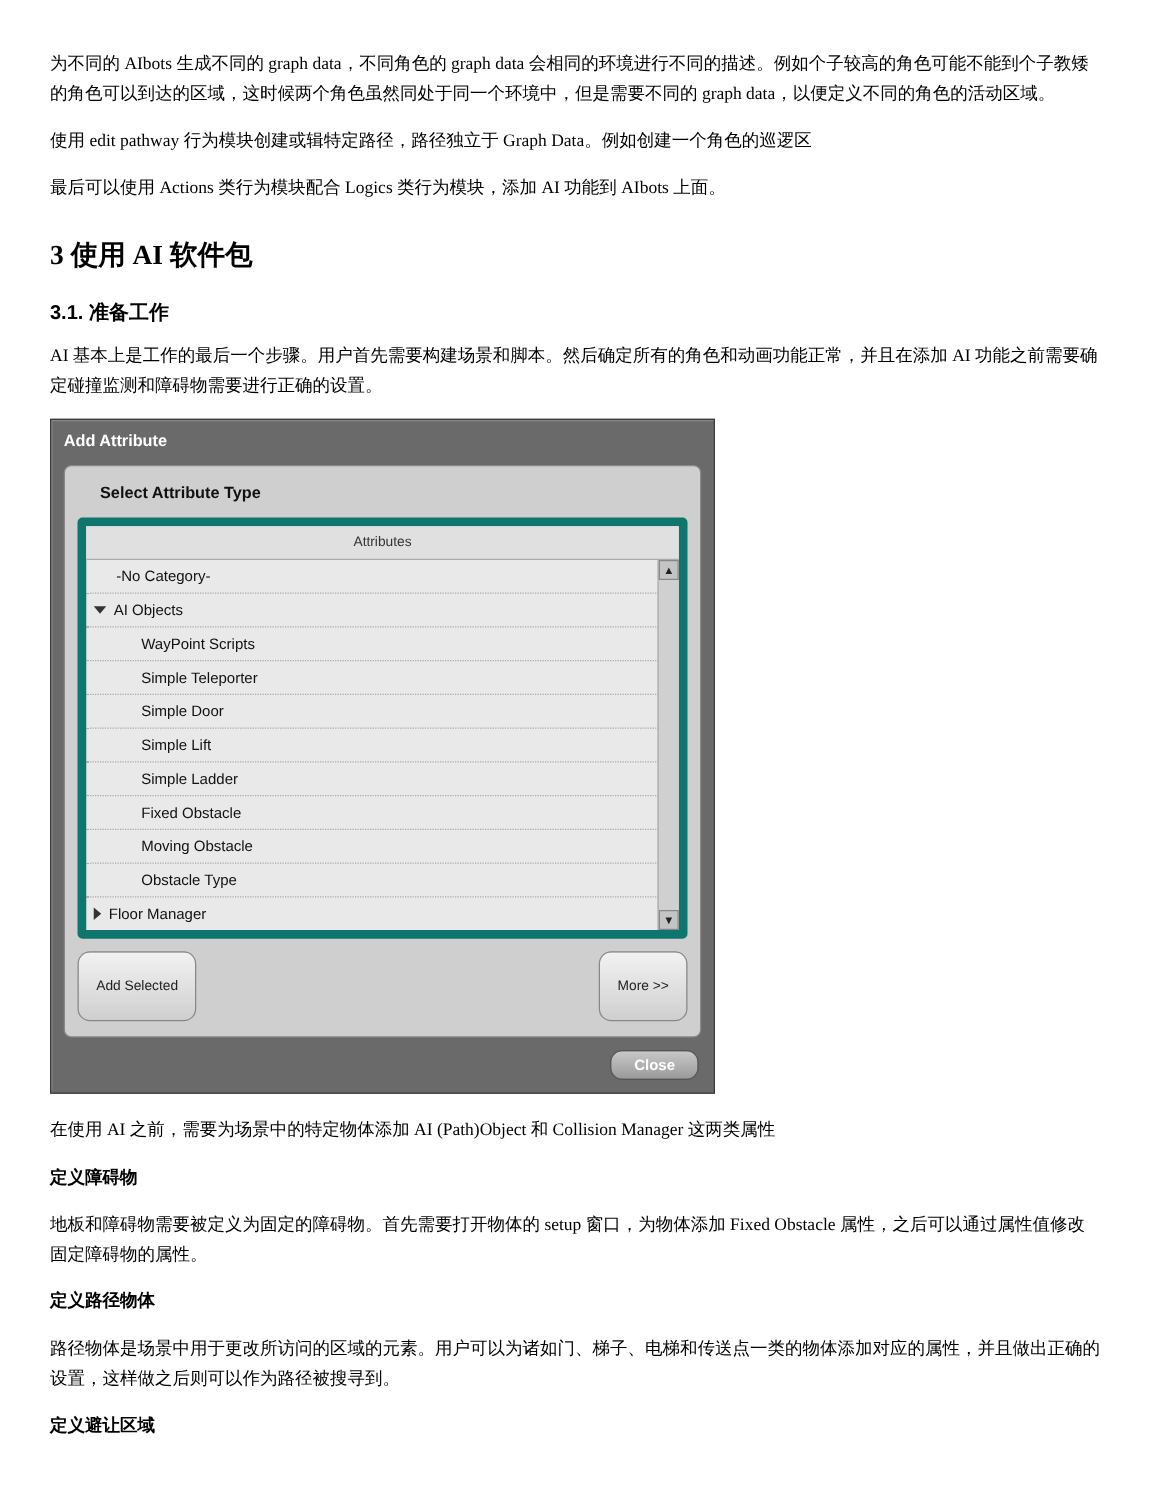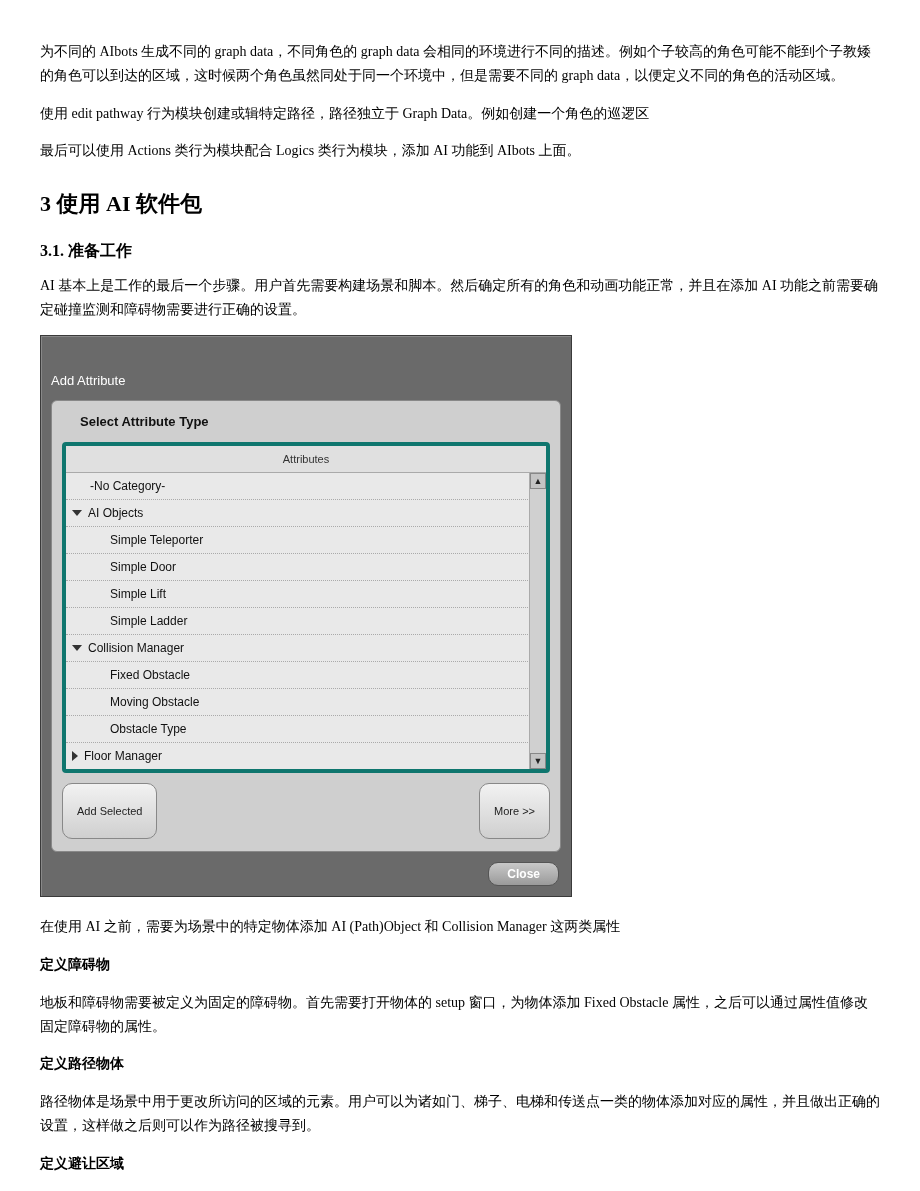--- a/index.html
+++ b/index.html
@@ -14,59 +14,58 @@
     box-sizing: border-box;
   }
   p { margin: 0 0 14px 0; }
   h2.section {
     font-family: "Times New Roman", "SimSun", serif;
     font-weight: bold;
     font-size: 22px;
     margin: 22px 0 8px 0;
   }
   h3.subsection {
-    font-family: Liberation Serif, serif;
+    font-family: Liberation Sans, sans-serif;
     font-weight: bold;
     font-size: 16px;
     margin: 14px 0 10px 0;
   }
   .bold { font-weight: bold; }
 
   
   .dialog-wrap {
     width: 530px;
     background: #6a6a6a;
     border: 1px solid #3a3a3a;
     margin: 6px 0 18px 0;
     font-family: Arial, sans-serif;
     font-size: 12px;
     box-shadow: inset 1px 1px 0 #888;
   }
   .dialog-title {
     color: #fff;
-    font-weight: normal;
+    font-weight: bold;
     font-size: 13px;
     padding: 6px 27px 8px 10px;
-    margin-top: 28px;
   }
   .panel {
     margin: 0 10px 10px 10px;
     background: #cfcfcf;
     border: 1px solid #888;
     border-radius: 6px;
     padding: 10px 10px 12px 10px;
   }
   .panel-title {
     font-weight: bold;
     font-size: 13px;
     color: #111;
     margin: 0 0 8px 18px;
   }
   .list-outer {
-    border: 4px solid #0f766e;
+    border: 7px solid #0f766e;
     border-radius: 4px;
     background: #e9e9e9;
     position: relative;
   }
   .list-header {
     text-align: center;
     font-size: 11px;
     color: #333;
     padding: 4px 0;
     border-bottom: 1px solid #aaa;
@@ -188,34 +187,33 @@
         </div>
 
       <div class="row indent-1">
             <span>-No Category-</span>
           </div>
           <div class="row">
             <span class="tri tri-down"></span>
             <span>AI Objects</span>
           </div>
           <div class="row indent-2">
+            <span>WayPoint Scripts</span>
+          </div>
+          <div class="row indent-2">
             <span>Simple Teleporter</span>
           </div>
           <div class="row indent-2">
             <span>Simple Door</span>
           </div>
           <div class="row indent-2">
             <span>Simple Lift</span>
           </div>
           <div class="row indent-2">
             <span>Simple Ladder</span>
-          </div>
-          <div class="row">
-            <span class="tri tri-down"></span>
-            <span>Collision Manager</span>
           </div>
           <div class="row indent-2">
             <span>Fixed Obstacle</span>
           </div>
           <div class="row indent-2">
             <span>Moving Obstacle</span>
           </div>
           <div class="row indent-2">
             <span>Obstacle Type</span>
           </div>

